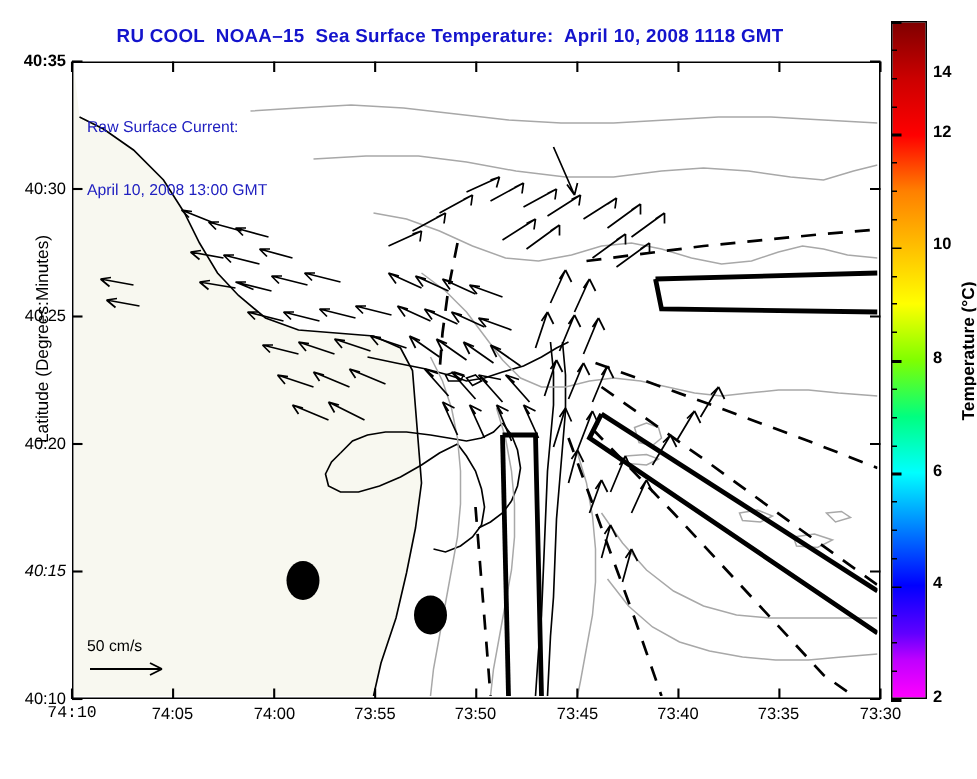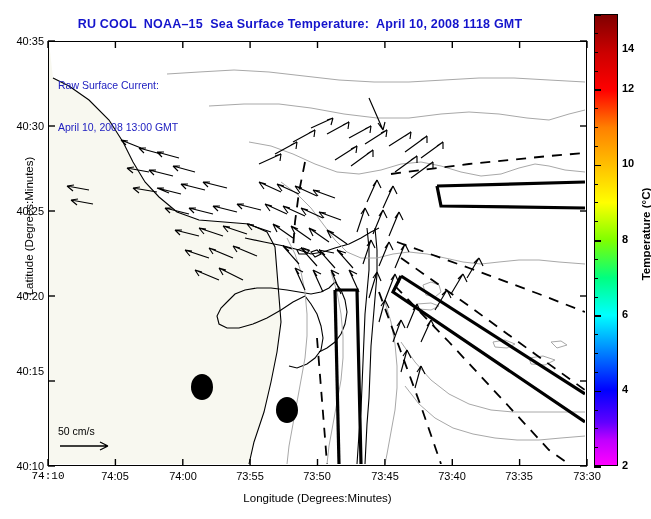--- a/index.html
+++ b/index.html
@@ -409,28 +409,27 @@
   <div class="xtick" style="left:24px;  top:470px;font-family:Liberation Mono, monospace;">74:10</div>
   <div class="xtick" style="left:91px;  top:470px;">74:05</div>
   <div class="xtick" style="left:159px; top:470px;">74:00</div>
   <div class="xtick" style="left:226px; top:470px;">73:55</div>
   <div class="xtick" style="left:293px; top:470px;">73:50</div>
   <div class="xtick" style="left:361px; top:470px;">73:45</div>
   <div class="xtick" style="left:428px; top:470px;">73:40</div>
   <div class="xtick" style="left:495px; top:470px;">73:35</div>
   <div class="xtick" style="left:563px; top:470px;">73:30</div>
 
-  <div class="ytick" style="left:2px; top:35px;">40:35</div>
+  <div class="ytick" style="left:2px; top:35px;font-weight:bold;">40:35</div>
   <div class="ytick" style="left:2px; top:120px;">40:30</div>
   <div class="ytick" style="left:2px; top:205px;">40:25</div>
   <div class="ytick" style="left:2px; top:290px;">40:20</div>
-  <div class="ytick" style="left:2px; top:365px;">40:15</div>
+  <div class="ytick" style="left:2px; top:375px;font-style:italic;">40:15</div>
   <div class="ytick" style="left:2px; top:460px;">40:10</div>
 
-  <div id="xlabel">Longitude (Degrees:Minutes)</div>
   <div id="ylabel">Latitude (Degrees:Minutes)</div>
 
   <div id="cbar"></div>
 
   <div class="cbmark" style="top:14px;"></div>
   <div class="cbmark" style="top:89.3px;"></div>
   <div class="cbmark" style="top:164.7px;"></div>
   <div class="cbmark" style="top:240px;"></div>
   <div class="cbmark" style="top:315.3px;"></div>
   <div class="cbmark" style="top:390.7px;"></div>

